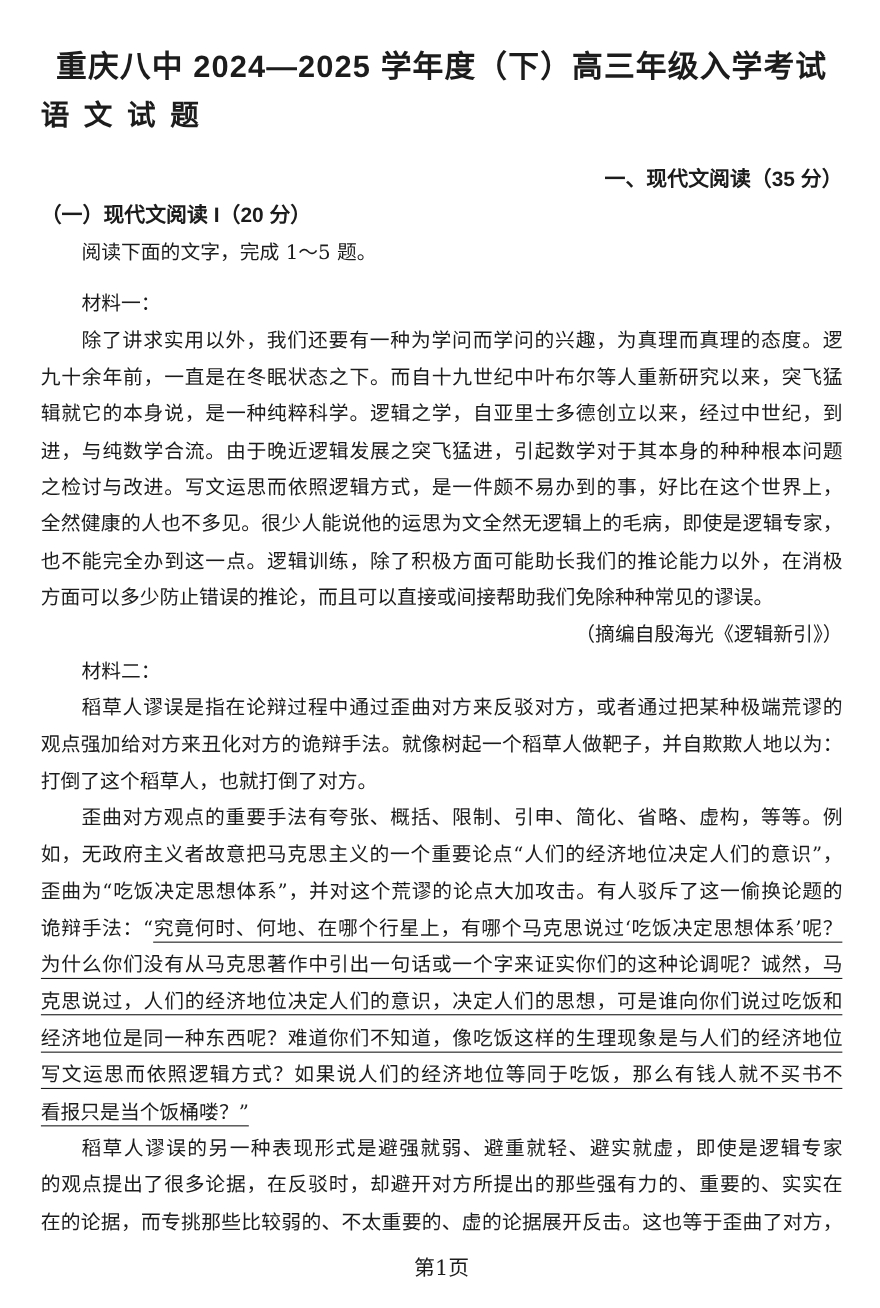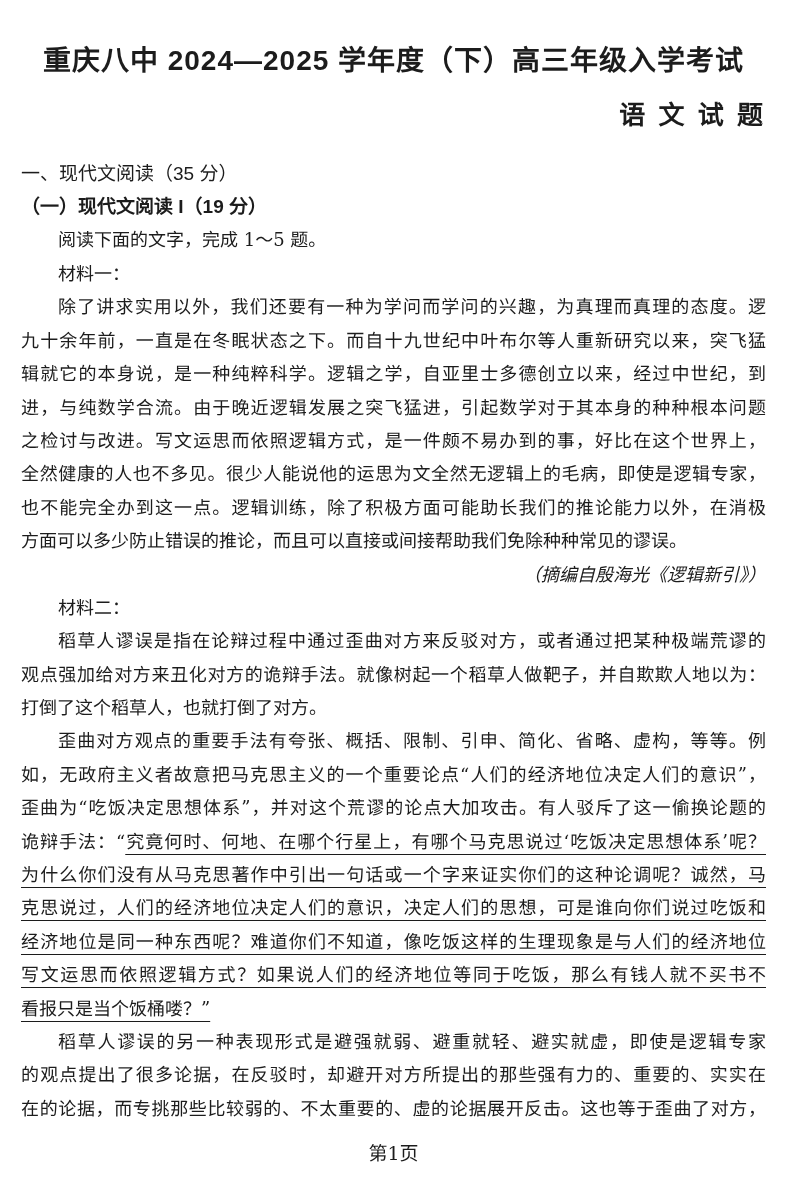--- a/index.html
+++ b/index.html
@@ -8,78 +8,79 @@
     background: #ffffff;
   }
   .page {
     position: relative;
     width: 800px;
     height: 1189px;
     margin: 0 auto;
     background: #ffffff;
     color: #1c1c1c;
     box-sizing: border-box;
-    padding: 42px 34px 26px 21px;
+    padding: 42px 34px 26px 37px;
     display: flex;
     flex-direction: column;
     overflow: hidden;
   }
   .title {
     font-family: "Liberation Sans", sans-serif;
     font-weight: bold;
     font-size: 28px;
     line-height: 38px;
     text-align: center;
     letter-spacing: 1px;
   }
   .subtitle {
     font-family: "Liberation Sans", sans-serif;
     font-weight: bold;
     font-size: 26px;
     line-height: 34px;
-    text-align: right;
+    text-align: left;
     letter-spacing: 3px;
-    margin-top: 18px;
+    margin-top: 8px;
   }
   .h-part {
     font-family: "Liberation Sans", sans-serif;
-    font-weight: normal;
+    font-weight: bold;
     font-size: 19px;
     line-height: 33px;
     margin-top: 25px;
+    text-align: right;
   }
   .h-section {
     font-family: "Liberation Sans", sans-serif;
     font-weight: bold;
     font-size: 19px;
     line-height: 33px;
   }
   .instruction {
     font-family: "DejaVu Serif", "Liberation Serif", serif;
     font-size: 18px;
     line-height: 33px;
     padding-left: 37px;
   }
   .passage {
-    margin-top: 1px;
+    margin-top: 14px;
   }
   .pline {
     font-family: "DejaVu Serif", "Liberation Serif", serif;
     font-size: 18px;
     line-height: 33.4px;
     height: 33.4px;
     overflow: hidden;
     text-align: justify;
     text-align-last: left;
     text-justify: inter-character;
     white-space: nowrap;
   }
   .pline.justify { text-align-last: justify; white-space: normal; }
   .pline.indent  { padding-left: 37px; }
-  .pline.right   { text-align: left; text-align-last: right; font-style: italic; }
+  .pline.right   { text-align: left; text-align-last: right; }
   .u {
     text-decoration: underline;
     text-underline-offset: 6px;
     text-decoration-thickness: 1.3px;
   }
   .footer {
     margin-top: auto;
     font-family: "DejaVu Serif", "Liberation Serif", serif;
     font-size: 19px;
     text-align: center;
@@ -90,21 +91,21 @@
 <body>
 
 <div class="page">
 
   <div class="title">重庆八中 2024—2025 学年度（下）高三年级入学考试</div>
 
   <div class="subtitle">语 文 试 题</div>
 
   <div class="h-part">一、现代文阅读（35 分）</div>
 
-  <div class="h-section">（一）现代文阅读 I（19 分）</div>
+  <div class="h-section">（一）现代文阅读 I（20 分）</div>
 
   <div class="instruction">阅读下面的文字，完成 1～5 题。</div>
 
   <div class="passage" id="passage">
       <div class="pline indent"><span>材料一：</span></div>
       <div class="pline indent justify"><span>除了讲求实用以外，我们还要有一种为学问而学问的兴趣，为真理而真理的态度。逻</span></div>
       <div class="pline justify"><span>九十余年前，一直是在冬眠状态之下。而自十九世纪中叶布尔等人重新研究以来，突飞猛</span></div>
       <div class="pline justify"><span>辑就它的本身说，是一种纯粹科学。逻辑之学，自亚里士多德创立以来，经过中世纪，到</span></div>
       <div class="pline justify"><span>进，与纯数学合流。由于晚近逻辑发展之突飞猛进，引起数学对于其本身的种种根本问题</span></div>
       <div class="pline justify"><span>之检讨与改进。写文运思而依照逻辑方式，是一件颇不易办到的事，好比在这个世界上，</span></div>

